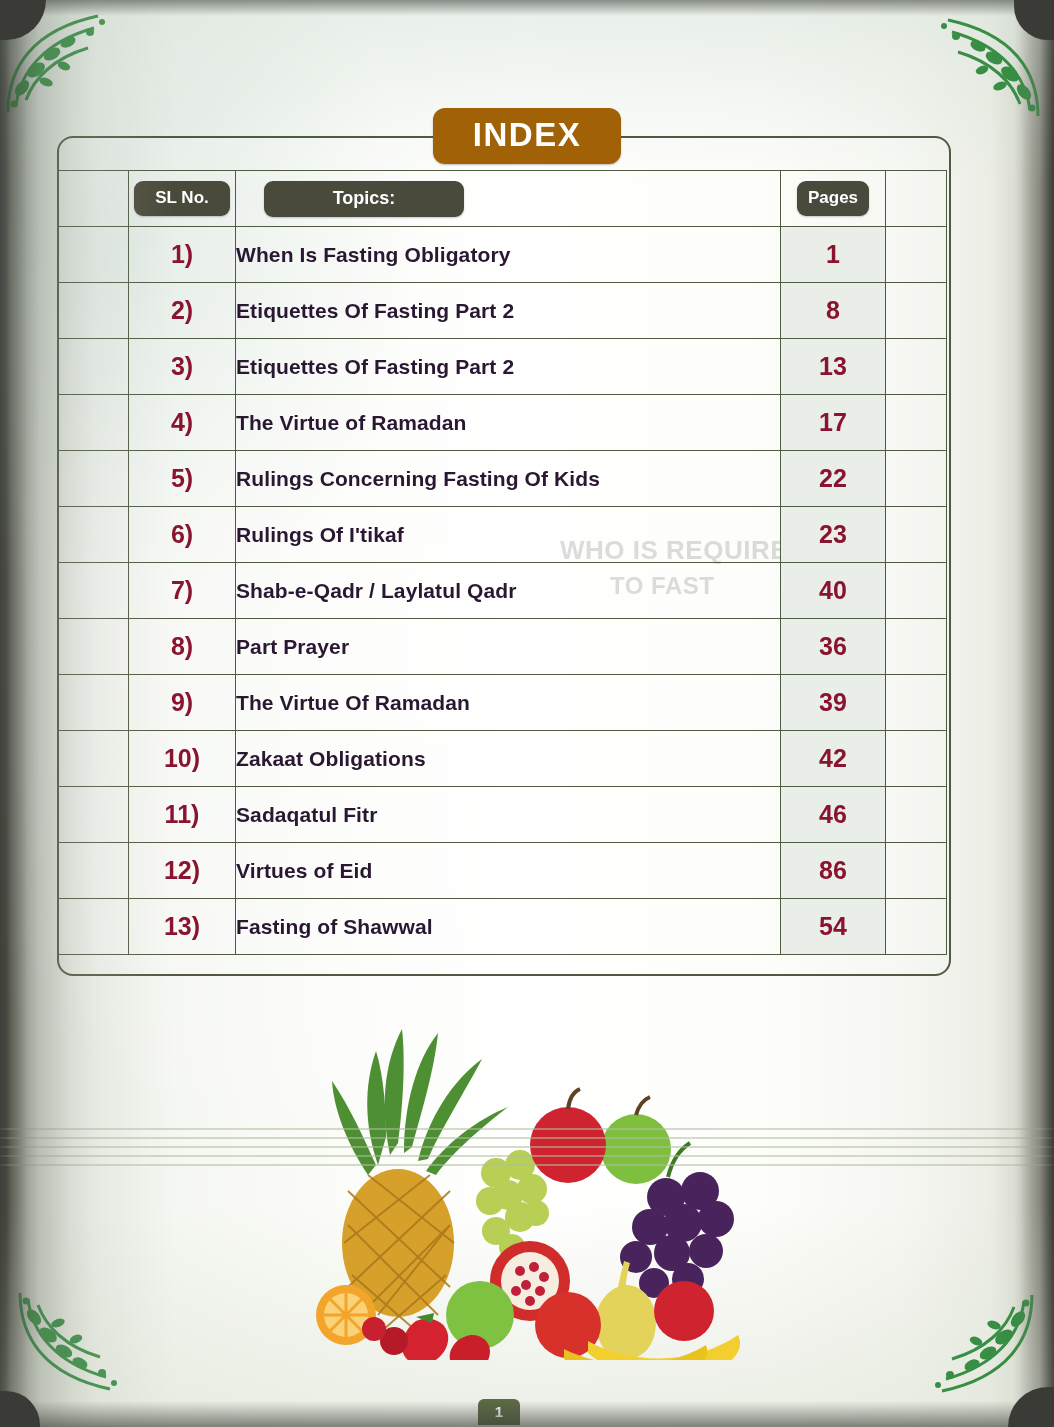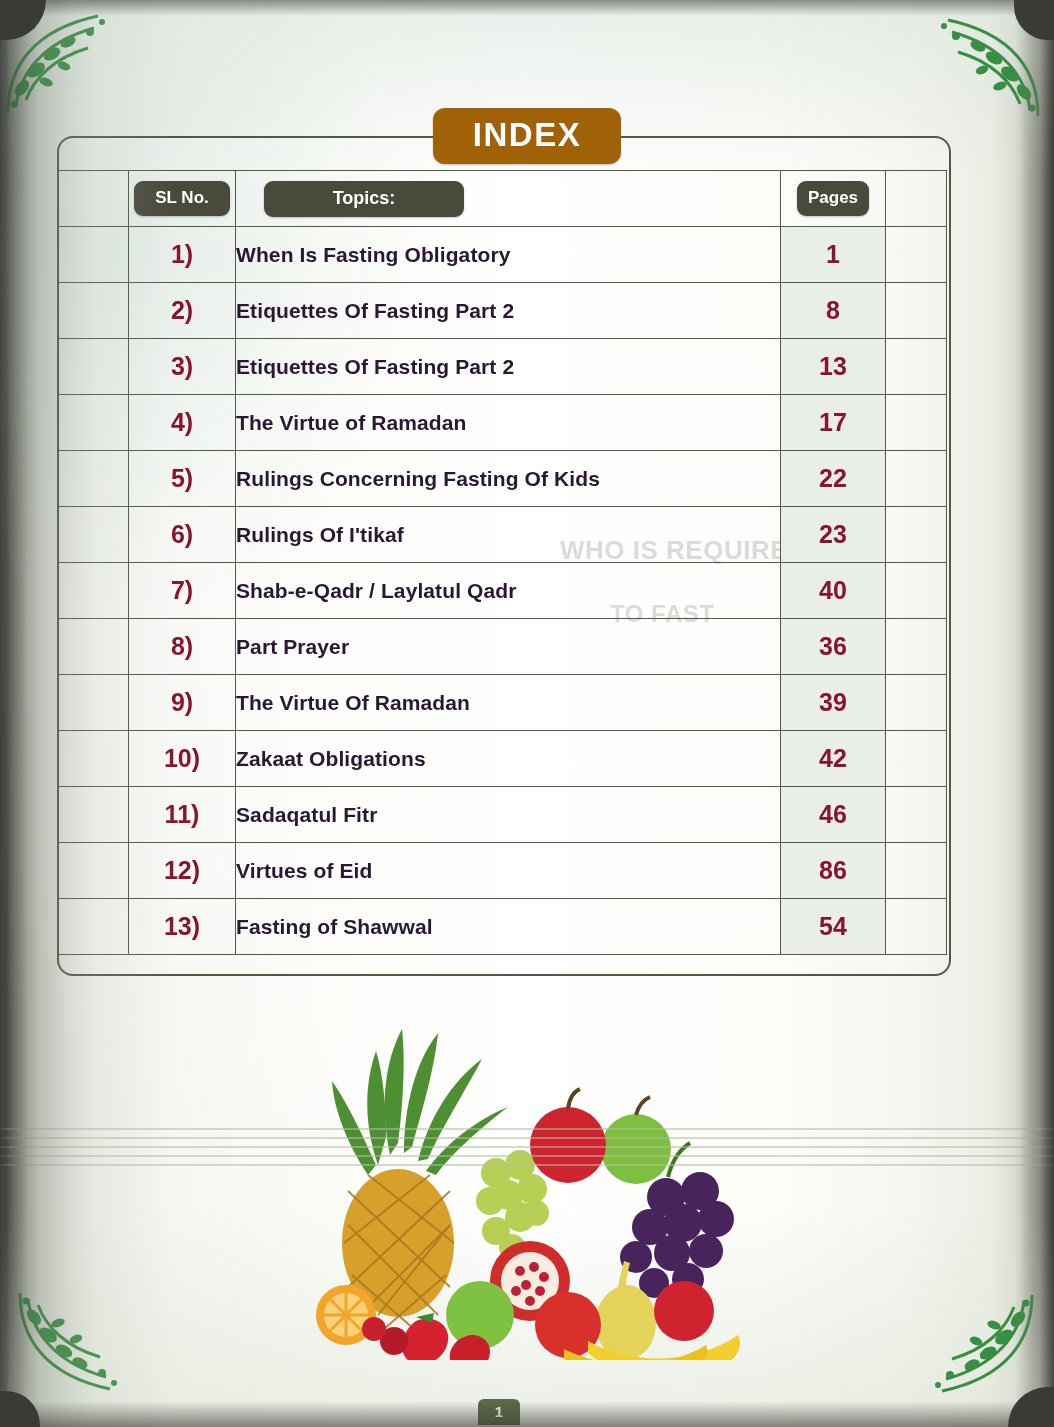--- a/index.html
+++ b/index.html
@@ -230,21 +230,21 @@
   }
 </style>
 </head>
 <body>
 
 <div class="page">
   <div class="paper"></div>
   <div class="paper-tint"></div>
 
   <div class="ghost" style="left:560px; top:535px; font-size:26px;">WHO IS REQUIRED</div>
-  <div class="ghost" style="left:610px; top:572px; font-size:24px;margin-top:28px;">TO FAST</div>
+  <div class="ghost" style="left:610px; top:572px; font-size:24px;">TO FAST</div>
 
   <div class="index-frame"></div>
 
   <div class="index-title-wrap">
     <span class="index-title">INDEX</span>
   </div>
 
   <table class="index-table">
     <colgroup>
       <col class="col-pad">

